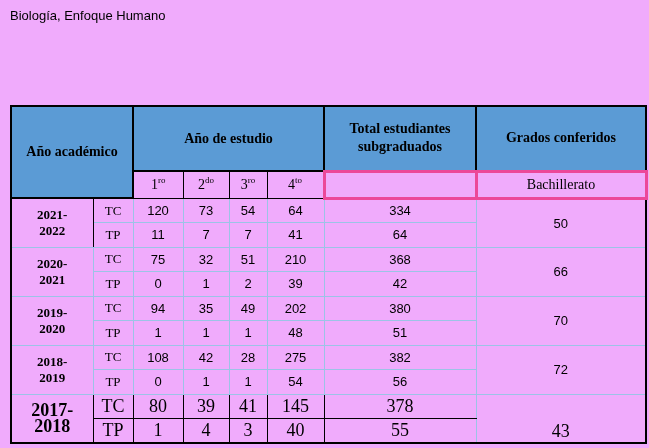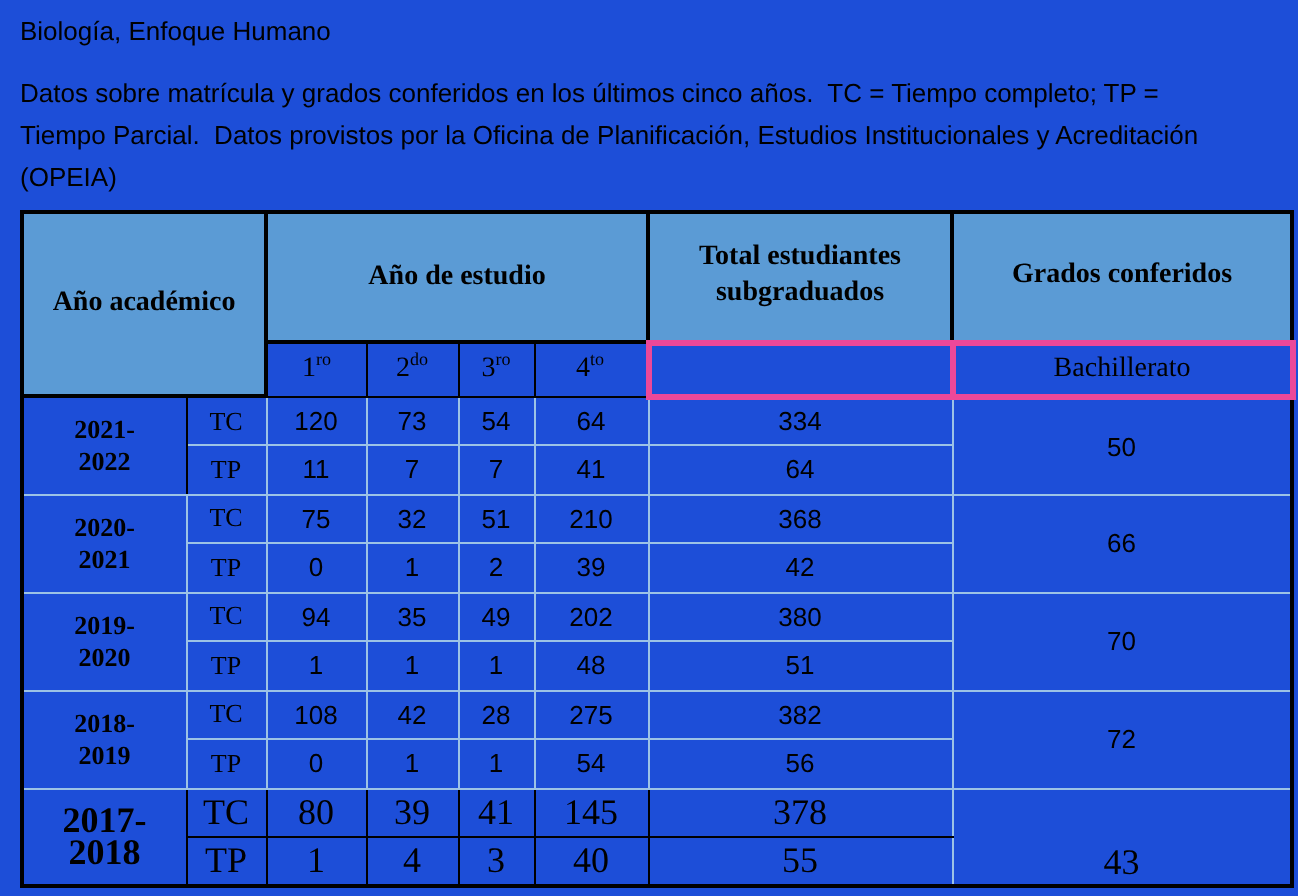--- a/index.html
+++ b/index.html
@@ -1,20 +1,20 @@
 <!DOCTYPE html>
 <html><head>
 <meta charset="utf-8">
 <style>
   html, body { margin: 0; padding: 0; background: #fff; }
   .page {
     position: relative;
     width: 649px;
     height: 448px;
-    background: #1d4ed8;
+    background: #f0abfc;
     overflow: hidden;
     font-family: "Liberation Sans", sans-serif;
     color: #000;
   }
   .doc-title {
     position: absolute;
     left: 10px; top: 8px;
     font-size: 13px;
     white-space: pre-wrap;
   }
@@ -99,23 +99,20 @@
     vertical-align: bottom;
     padding-bottom: 0;
     border-radius: 14px;
   }
 </style>
 </head>
 <body>
 
 <div class="page">
   <div class="doc-title">Biología, Enfoque Humano</div>
-  <div class="doc-paragraph">Datos sobre matrícula y grados conferidos en los últimos cinco años.  TC = Tiempo completo; TP =
-Tiempo Parcial.  Datos provistos por la Oficina de Planificación, Estudios Institucionales y Acreditación
-(OPEIA)</div>
 
   <div class="tablewrap">
     <table class="enroll">
       <colgroup>
         <col style="width:82px">
           <col style="width:40px">
           <col style="width:50px">
           <col style="width:46px">
         <col style="width:38px">
           <col style="width:57px">

